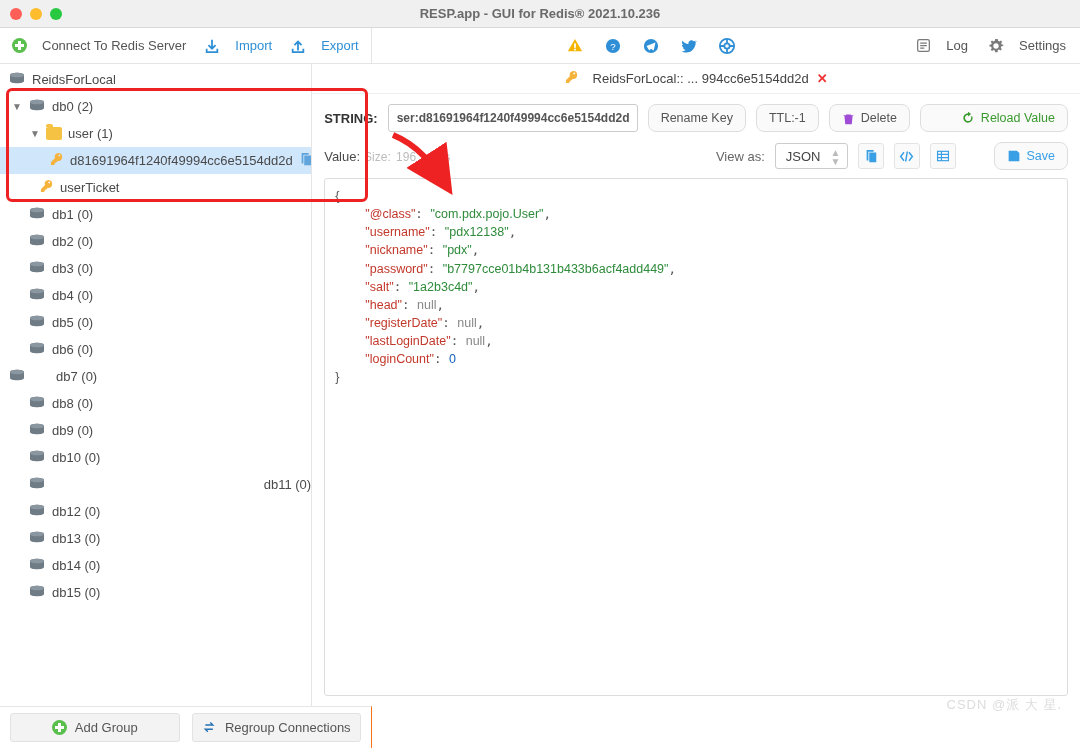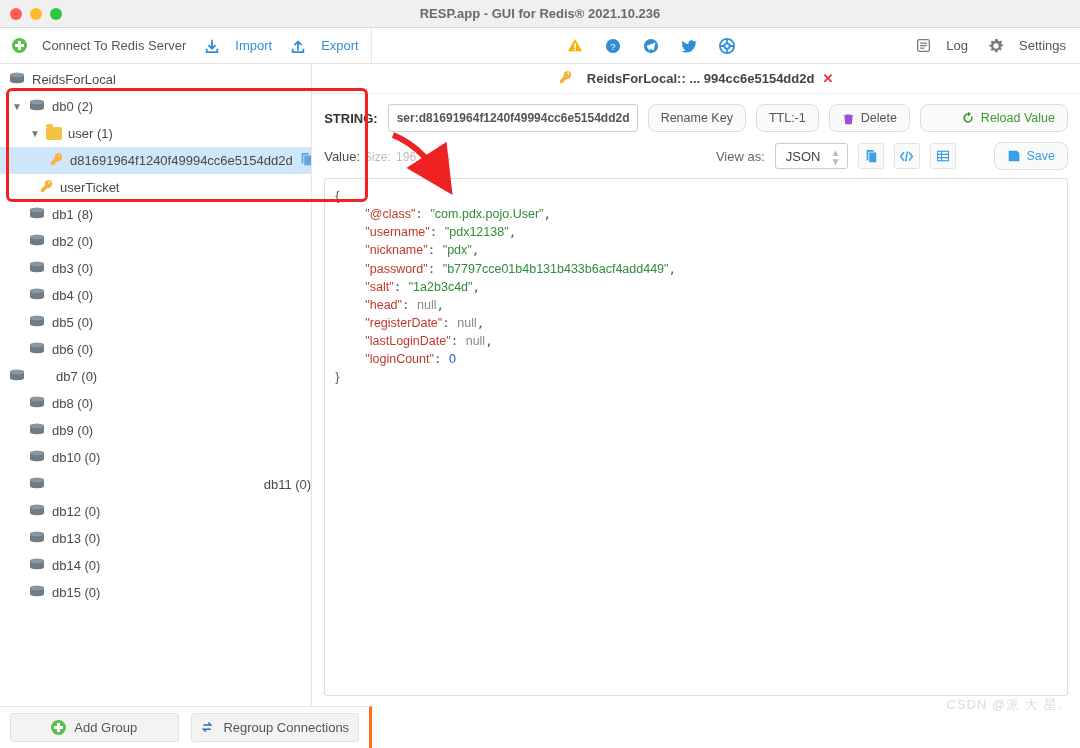--- a/index.html
+++ b/index.html
@@ -44,26 +44,26 @@
 .key-ico svg { width: 14px; height: 14px; }
 .indent1 { padding-left: 22px; }
 .indent2 { padding-left: 40px; }
 .indent3 { padding-left: 58px; }
 .row-actions { margin-left: auto; margin-right: 8px; display: flex; gap: 8px; }
 .row-actions svg { width: 14px; height: 14px; opacity: .75; }
 
 .redbox { position: absolute; left: 6px; top: 88px; width: 362px; height: 114px; border: 3px solid #e22; border-radius: 6px; pointer-events: none; z-index: 5; }
 
 
-.sidebar-bottom { position: absolute; left: 0; bottom: 0; width: 372px; height: 42px; display: flex; gap: 12px; padding: 6px 10px; border-top: 1px solid #e5e5e5; border-right: 3px solid #f97316; background: #fff; }
+.sidebar-bottom { position: absolute; left: 0; bottom: 0; width: 372px; height: 42px; display: flex; gap: 12px; padding: 6px 10px; border-top: 1px solid #e5e5e5; border-right: 1px solid #f97316; background: #fff; }
 .btn-flat { flex: 1; background: #f3f3f3; border: 1px solid #e2e2e2; border-radius: 3px; display: flex; align-items: center; justify-content: center; gap: 8px; color: #555; cursor: pointer; }
 
 
 .tabbar { height: 30px; display: flex; align-items: center; justify-content: center; gap: 8px; color: #444; border-bottom: 1px solid #eee; }
-.tab-key { display: inline-flex; align-items: center; gap: 14px; font-weight: bold; }
+.tab-key { display: inline-flex; align-items: center; gap: 14px; }
 .tab-close { color: #e33; font-weight: bold; }
 
 
 .keyctl { display: flex; align-items: center; gap: 10px; padding: 10px 12px 6px; }
 .keyctl .label { font-weight: 700; font-size: 13px; color: #333; }
 .keyctl input.keyname { flex: 0 0 250px; height: 28px; border: 1px solid #ccc; border-radius: 3px; padding: 0 8px; font-size: 12px; background: #fff; color: #555; font-weight: bold; }
 .btn { height: 28px; border: 1px solid #ddd; background: #fafafa; border-radius: 8px; padding: 0 12px; display: inline-flex; align-items: center; gap: 6px; color: #555; cursor: pointer; font-size: 12.5px; white-space: nowrap; }
 .btn.green { color: #3a9a2f; padding-left: 40px; }
 .btn.danger svg { fill: #a04bd6; }
 
@@ -290,21 +290,21 @@
             <use href="#svg-key"></use>
           </svg></span>
       <span>userTicket</span>
     </div>
 
     <div id="db-rest">
         <div class="tree-row" style="padding-left: 28px;">
           <span class="db-ico"><svg viewBox="0 0 18 12">
               <use href="#svg-db"></use>
             </svg></span>
-          <span>db1 (8)</span>
+          <span>db1 (0)</span>
         </div>
         <div class="tree-row" style="padding-left: 28px;">
           <span class="db-ico"><svg viewBox="0 0 18 12">
               <use href="#svg-db"></use>
             </svg></span>
           <span>db2 (0)</span>
         </div>
         <div class="tree-row" style="padding-left: 28px;">
           <span class="db-ico"><svg viewBox="0 0 18 12">
               <use href="#svg-db"></use>

